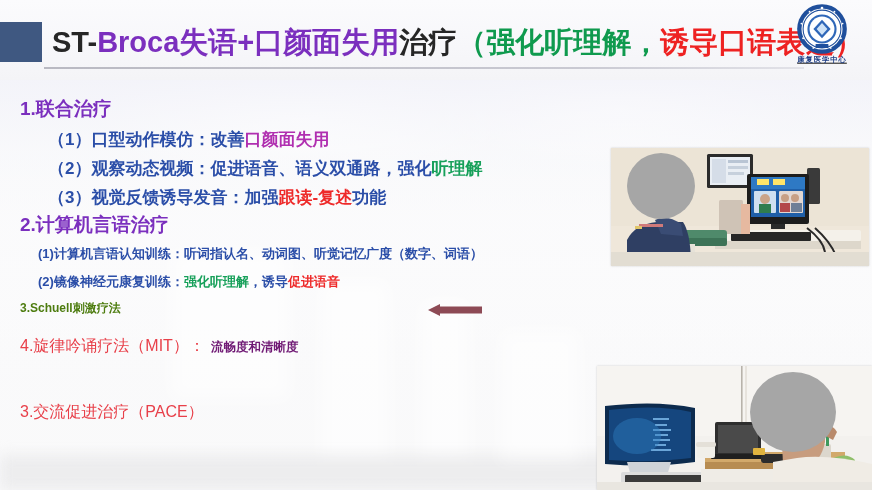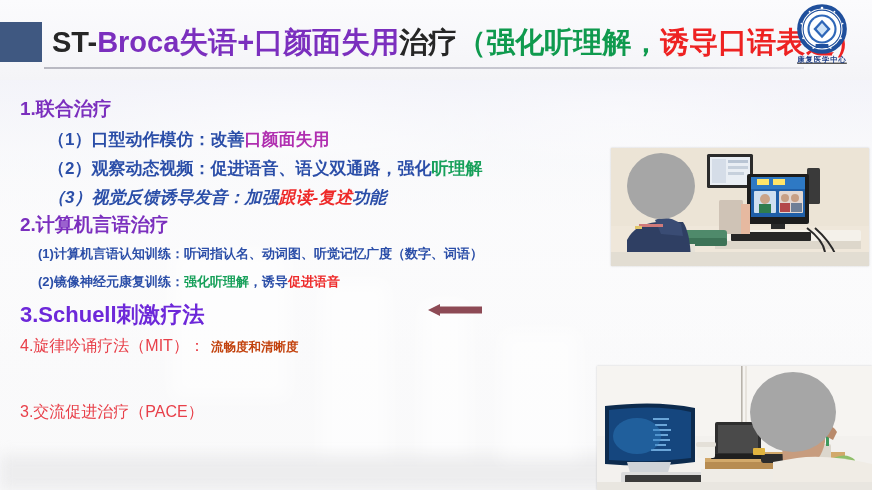--- a/index.html
+++ b/index.html
@@ -102,30 +102,30 @@
 
   
   .body-area {
     position: absolute;
     left: 0; top: 80px;
     width: 600px; height: 410px;
   }
   .line { position: absolute; white-space: nowrap; }
 
   .h-purple { color: #7b2fbe; font-weight: bold; font-size: 19px; }
-  .h-green  { color: #6d28d9; font-weight: bold; font-size: 22px; }
+  .h-green  { color: #4d7c0f; font-weight: bold; font-size: 12px; }
   .h-red    { color: #e8404a; font-weight: normal; font-size: 16px; }
 
   .sub        { font-size: 17px; font-weight: bold; color: #2b4ea8; }
   .sub-sm     { font-size: 13px;   font-weight: bold; color: #2b4ea8; }
   .c-blue     { color: #2b4ea8; }
   .c-magenta  { color: #b02fb0; }
   .c-green    { color: #17a05a; }
   .c-red      { color: #ee2a2a; }
-  .c-darkred  { color: #c2410c; }
+  .c-darkred  { color: #701a75; }
   .hl-yellow  { background: #ffff00; }
 
   .small-note { font-size: 12.5px; font-weight: bold; }
 
   
   .arrow-left {
     position: absolute;
     left: 428px; top: 303px;
     width: 56px; height: 14px;
   }
@@ -191,21 +191,21 @@
     <div class="line h-purple" style="left:20px; top:16px;">1.联合治疗</div>
 
     <div class="line sub" style="left:48px; top:48px;">
       <span class="c-blue">（1）口型动作模仿：改善</span><span class="c-magenta">口颜面失用</span>
     </div>
 
     <div class="line sub" style="left:48px; top:77px;">
       <span class="c-blue">（2）观察动态视频：促进语音、语义双通路，强化</span><span class="c-green">听理解</span>
     </div>
 
-    <div class="line sub" style="left:48px; top:106px;font-style:italic;">
+    <div class="line sub" style="left:48px; top:106px;">
       <span class="c-blue">（3）视觉反馈诱导发音：加强</span><span class="c-red">跟读-复述</span><span class="c-blue">功能</span>
     </div>
 
     <div class="line h-purple" style="left:20px; top:132px;">2.计算机言语治疗</div>
 
     <div class="line sub-sm" style="left:38px; top:165px;">
       <span class="c-blue">(1)计算机言语认知训练：听词指认名、动词图、听觉记忆广度（数字、词语）</span>
     </div>
 
     <div class="line sub-sm" style="left:38px; top:193px;">

